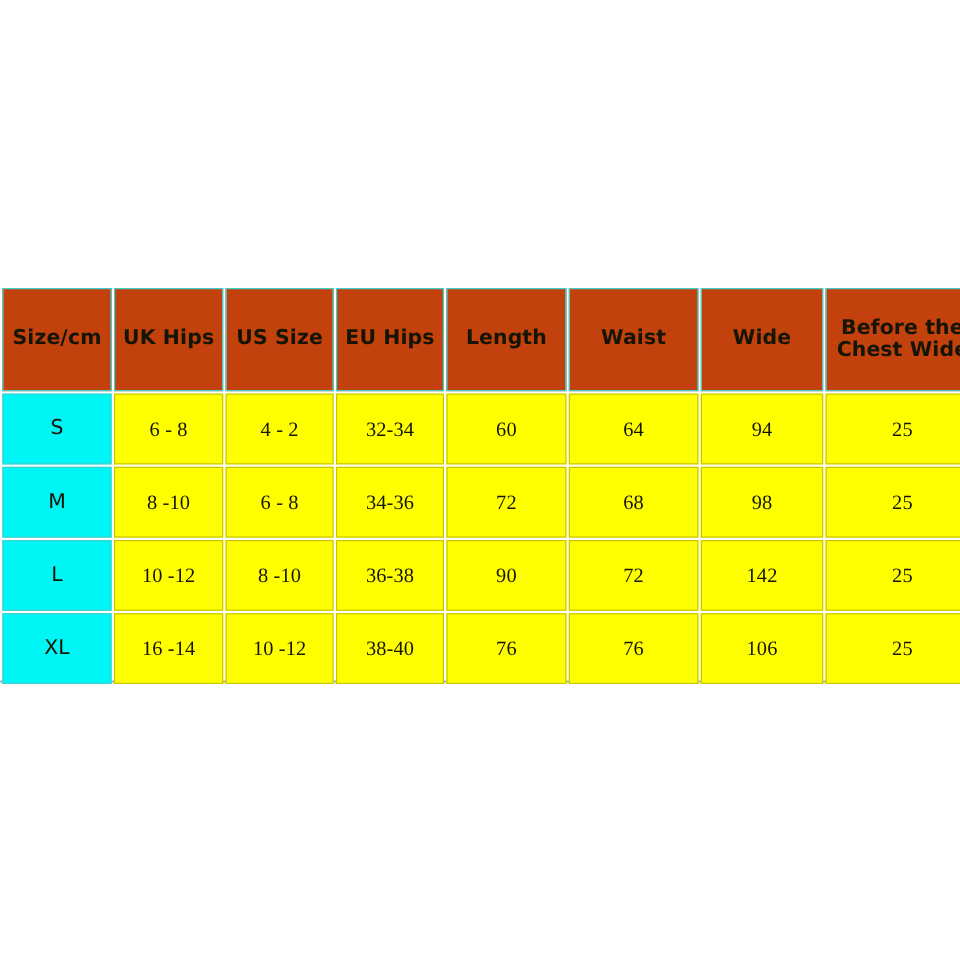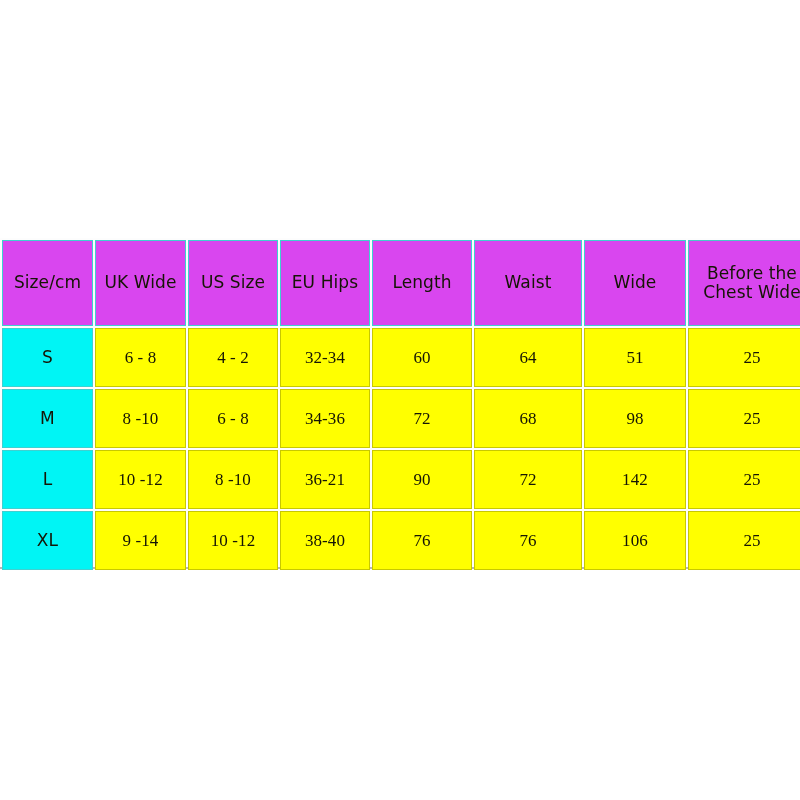--- a/index.html
+++ b/index.html
@@ -50,24 +50,25 @@
     color: #151505;
     font-size: 17px;
     line-height: 1.12;
     letter-spacing: 0.1px;
     overflow: hidden;
     white-space: pre-line;
   }
 
   
   table.size-chart tr.header-row td {
-    background: #d946ef;
+    background: #c2410c;
     height: 84px;
     border: 1px solid #3fd0d0;
     font-size: 17px;
+    font-weight: bold;
   }
   table.size-chart tr.header-row td.last-header {
     border-color: #49c8c8;
   }
 
   
   table.size-chart tr.data-row td {
     height: 57px;
     font-size: 17px;
   }
@@ -106,66 +107,66 @@
           <col class="c3">
         <col class="c4">
           <col class="c5">
           <col class="c6">
           <col class="c7">
       </colgroup>
 
       <tbody>
         <tr class="header-row">
           <td>Size/cm</td>
-          <td>UK Wide</td>
+          <td>UK Hips</td>
           <td>US Size</td>
           <td>EU Hips</td>
           <td>Length</td>
           <td>Waist</td>
           <td>Wide</td>
           <td class="last-header">Before the
 Chest Wide</td>
         </tr>
 
         <tr class="data-row">
           <td class="size-label">S</td>
           <td class="value-cell">6 - 8</td>
           <td class="value-cell">4 - 2</td>
           <td class="value-cell">32-34</td>
           <td class="value-cell">60</td>
           <td class="value-cell">64</td>
-          <td class="value-cell">51</td>
+          <td class="value-cell">94</td>
           <td class="value-cell">25</td>
         </tr>
 
         <tr class="data-row">
           <td class="size-label">M</td>
           <td class="value-cell">8 -10</td>
           <td class="value-cell">6 - 8</td>
           <td class="value-cell">34-36</td>
           <td class="value-cell">72</td>
           <td class="value-cell">68</td>
           <td class="value-cell">98</td>
           <td class="value-cell">25</td>
         </tr>
 
         <tr class="data-row">
           <td class="size-label">L</td>
           <td class="value-cell">10 -12</td>
           <td class="value-cell">8 -10</td>
-          <td class="value-cell">36-21</td>
+          <td class="value-cell">36-38</td>
           <td class="value-cell">90</td>
           <td class="value-cell">72</td>
           <td class="value-cell">142</td>
           <td class="value-cell">25</td>
         </tr>
 
         <tr class="data-row">
           <td class="size-label">XL</td>
-          <td class="value-cell">9 -14</td>
+          <td class="value-cell">16 -14</td>
           <td class="value-cell">10 -12</td>
           <td class="value-cell">38-40</td>
           <td class="value-cell">76</td>
           <td class="value-cell">76</td>
           <td class="value-cell">106</td>
           <td class="value-cell">25</td>
         </tr>
       </tbody>
     </table>
 

